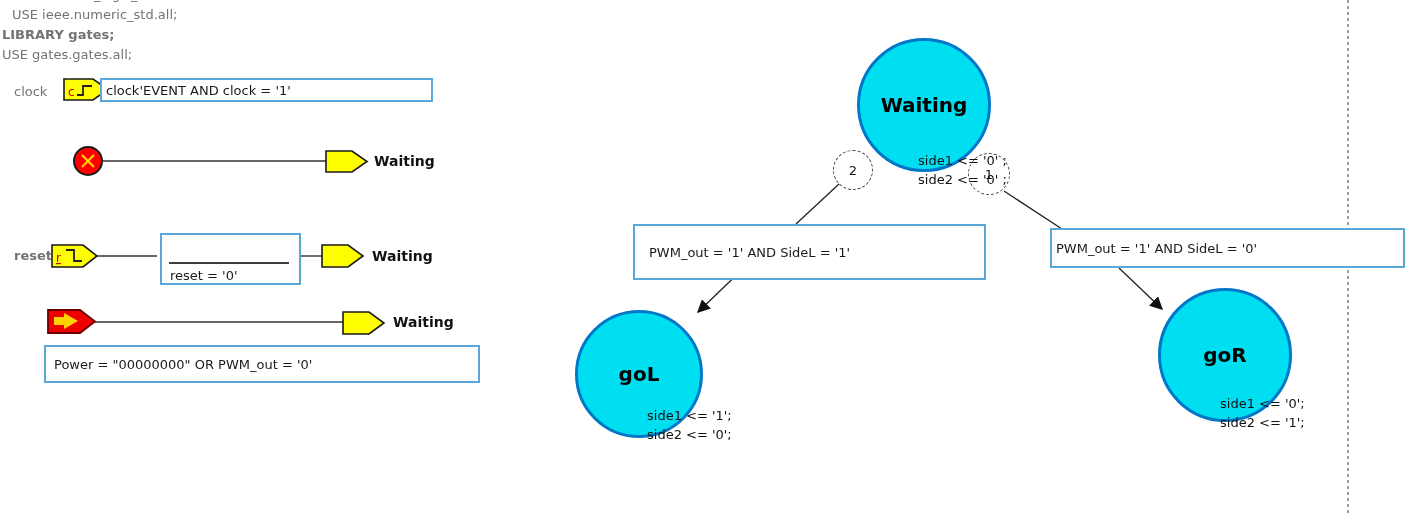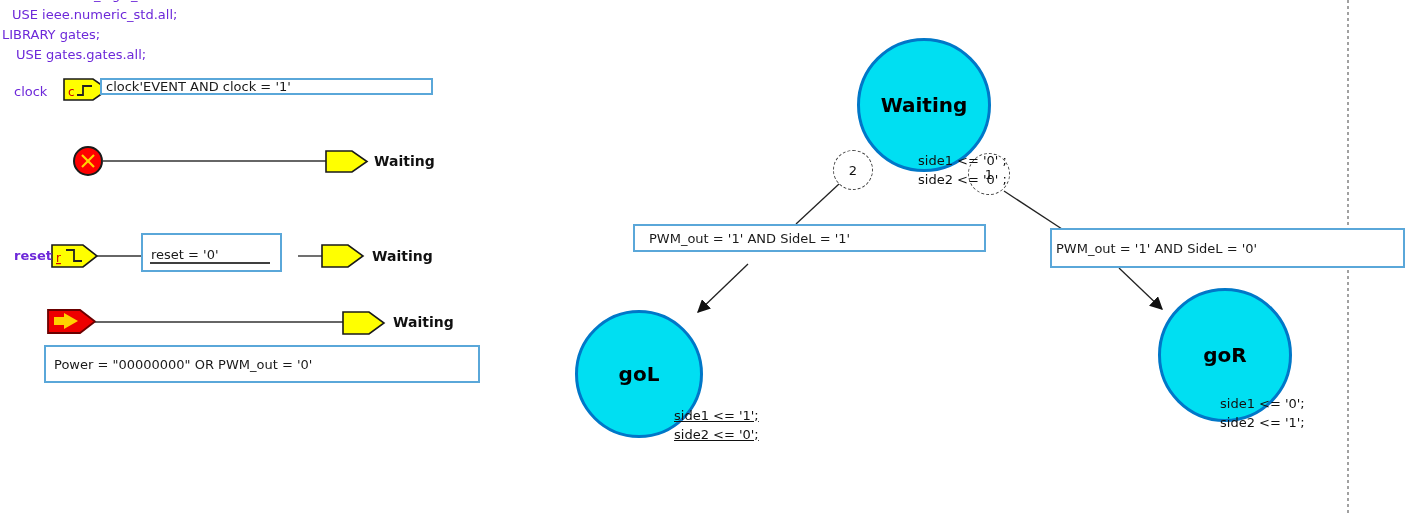--- a/index.html
+++ b/index.html
@@ -5,21 +5,21 @@
   html,body{margin:0;padding:0;background:#fff;}
   .canvas{
     position:relative;
     width:1408px;height:513px;
     overflow:hidden;
     background:#ffffff;
     font-family:"DejaVu Sans","Liberation Sans",sans-serif;
     color:#1a1a1a;
   }
   .layer{position:absolute;left:0;top:0;}
-  .txt{position:absolute;white-space:pre;font-size:13px;color:#6d28d9;}
+  .txt{position:absolute;white-space:pre;font-size:13px;color:#737373;}
   .vhdl{font-size:13px;line-height:16px;}
   .cond-box{
     position:absolute;
     border:2px solid #5aa7d9;
     background:#ffffff;
     font-size:13px;
     color:#1a1a1a;
     display:flex;align-items:center;
     box-sizing:border-box;
     white-space:pre;
@@ -95,64 +95,64 @@
     <polygon points="343,312 369,312 384,323 369,334 343,334" fill="#ffff00" stroke="#1a1a1a" stroke-width="1.6"></polygon>
 
     <line x1="839" y1="184" x2="796" y2="224" stroke="#222" stroke-width="1.3"></line>
     <line x1="748" y1="264" x2="698" y2="312" stroke="#222" stroke-width="1.3" marker-end="url(#arrow)"></line>
     <line x1="1004" y1="191" x2="1062" y2="229" stroke="#222" stroke-width="1.3"></line>
     <line x1="1119" y1="268" x2="1162" y2="309" stroke="#222" stroke-width="1.3" marker-end="url(#arrow)"></line>
   </svg>
 
   <div class="txt vhdl" style="left:12px;top:-13px;">USE ieee.std_logic_1164.all;</div>
   <div class="txt vhdl" style="left:12px;top:7px;">USE ieee.numeric_std.all;</div>
-  <div class="txt vhdl" style="left:2px;top:27px;">LIBRARY gates;</div>
-  <div class="txt vhdl" style="left:16px;top:47px;">USE gates.gates.all;</div>
+  <div class="txt vhdl" style="left:2px;top:27px;font-weight:bold;">LIBRARY gates;</div>
+  <div class="txt vhdl" style="left:2px;top:47px;">USE gates.gates.all;</div>
 
   <div class="txt" style="left:14px;top:84px;">clock</div>
-  <div class="cond-box" style="left:100px;top:78px;width:333px;height:17px;">
+  <div class="cond-box" style="left:100px;top:78px;width:333px;height:24px;">
     <span class="cond-text" style="padding-left:4px;">clock'EVENT AND clock = '1'</span>
   </div>
 
   <div class="dest-label" style="left:374px;top:153px;">Waiting</div>
 
   <div class="txt" style="left:14px;top:248px;font-weight:bold;">reset</div>
-  <div class="cond-box" style="left:141px;top:233px;width:141px;height:39px;align-items:center;">
+  <div class="cond-box" style="left:160px;top:233px;width:141px;height:52px;align-items:flex-end;">
     <span class="cond-text" style="padding-top:3px;">reset = '0'</span>
     <span class="underline-rule"></span>
   </div>
   <div class="dest-label" style="left:372px;top:248px;">Waiting</div>
 
   <div class="dest-label" style="left:393px;top:314px;">Waiting</div>
   <div class="cond-box" style="left:44px;top:345px;width:436px;height:38px;">
     <span class="cond-text">Power = "00000000" OR PWM_out = '0'</span>
   </div>
 
   <div class="state" style="left:857px;top:38px;width:134px;height:134px;">
     <span>Waiting</span>
   </div>
   <div class="actions" style="left:918px;top:151px;text-align:right;"><span>side1 &lt;= '0' ;</span><br><span>side2 &lt;= '0' ;</span></div>
 
   <div class="state" style="left:575px;top:310px;width:128px;height:128px;">
     <span>goL</span>
   </div>
-  <div class="actions" style="left:674px;top:406px;text-decoration:underline;"><span>side1 &lt;= '1';</span><br><span>side2 &lt;= '0';</span></div>
+  <div class="actions" style="left:647px;top:406px;"><span>side1 &lt;= '1';</span><br><span>side2 &lt;= '0';</span></div>
 
   <div class="state" style="left:1158px;top:288px;width:134px;height:134px;text-align:right;">
     <span>goR</span>
   </div>
   <div class="actions" style="left:1220px;top:394px;"><span>side1 &lt;= '0';</span><br><span>side2 &lt;= '1';</span></div>
 
   <div class="prio" style="left:833px;top:150px;width:40px;height:40px;">
     <span>2</span>
   </div>
   <div class="prio" style="left:968px;top:153px;width:42px;height:42px;">
     <span>1</span>
   </div>
 
-  <div class="cond-box" style="left:633px;top:224px;width:353px;height:28px;">
+  <div class="cond-box" style="left:633px;top:224px;width:353px;height:56px;">
     <span class="cond-text" style="padding-left:14px;">PWM_out = '1' AND SideL = '1'</span>
   </div>
   <div class="cond-box" style="left:1050px;top:228px;width:355px;height:40px;">
     <span class="cond-text" style="padding-left:4px;">PWM_out = '1' AND SideL = '0'</span>
   </div>
 
 </div>
 
 </body></html>

